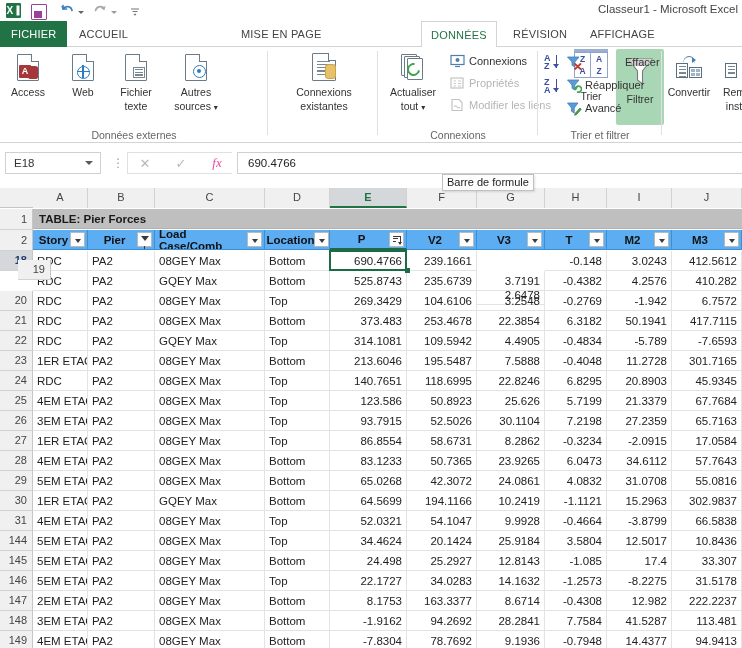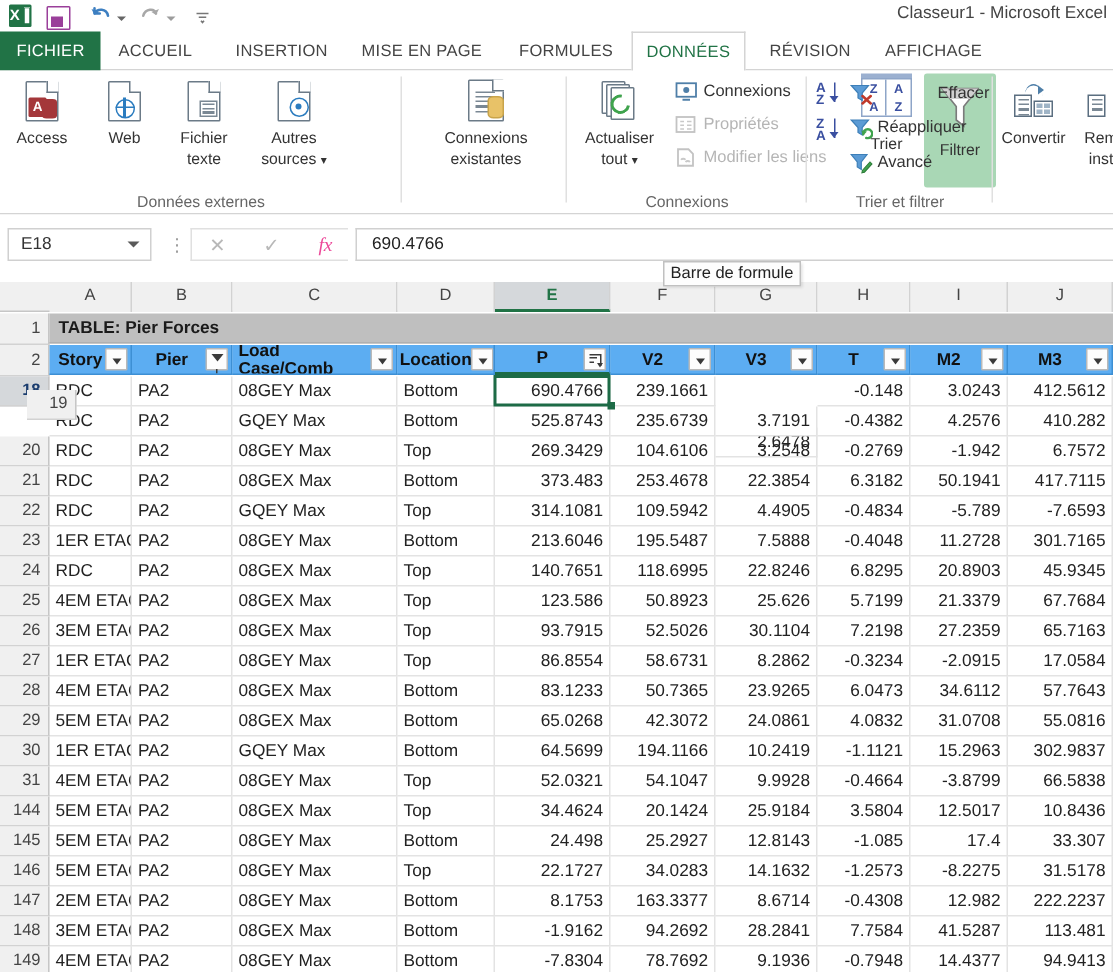--- a/index.html
+++ b/index.html
@@ -364,23 +364,21 @@
           <path d="M2 3 H10 M3.5 5.5 H8.5 M5 7.8 L6 9 L7 7.8" stroke="#777" stroke-width="1.1" fill="none"></path>
         </svg>
     </div>
   </div>
   <div id="title-text" style="right:4px;">Classeur1 - Microsoft Excel</div>
 </div>
 
 <div id="tabbar">
   <div class="tab file" style="left:0px;">FICHIER</div>
   <div class="tab" style="left:70px;">ACCUEIL</div>
-  <div class="tab" style="left:148px;">INSERTION</div>
   <div class="tab" style="left:232px;">MISE EN PAGE</div>
-  <div class="tab" style="left:337px;">FORMULES</div>
   <div class="tab active" style="left:421px;">DONNÉES</div>
   <div class="tab" style="left:504px;">RÉVISION</div>
   <div class="tab" style="left:581px;">AFFICHAGE</div>
 </div>
 
 <div id="ribbon">
 
   <div class="rgroup" style="left:0px; width:268px;">
     <div class="bigbtn" style="left:2px;">
       <div class="ico-box">

